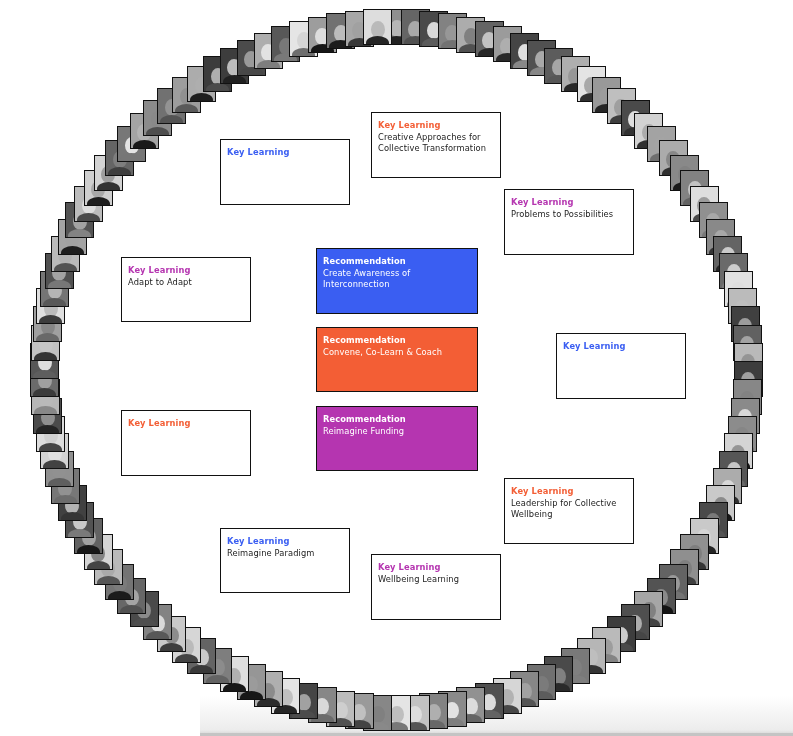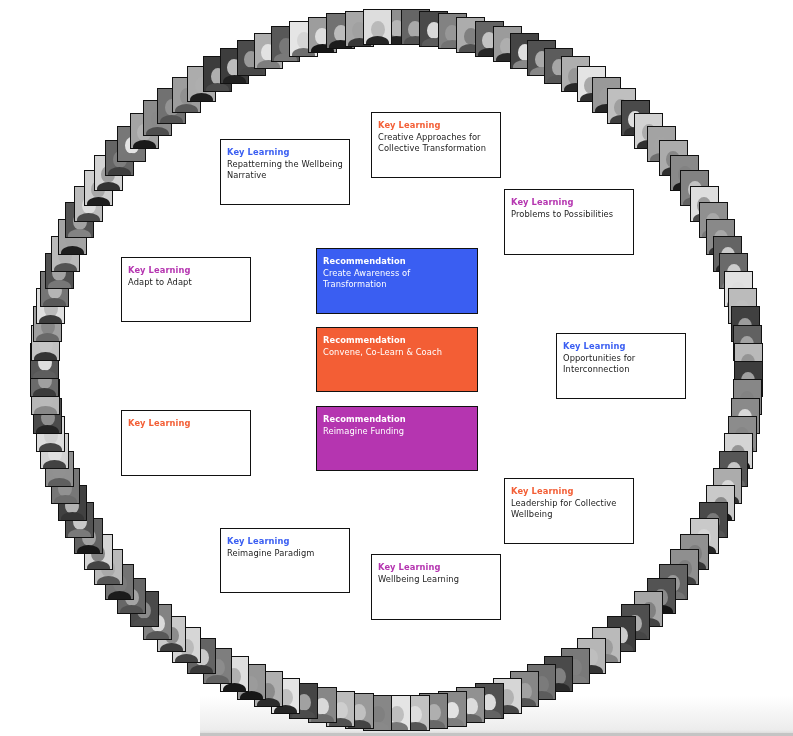--- a/index.html
+++ b/index.html
@@ -518,41 +518,39 @@
       <div class="shoulders" style="background: rgb(56, 56, 56);"></div>
     </div>
     <div class="photo" style="left: 363.266px; top: 9.48614px; background: rgb(221, 221, 221); z-index: 117;">
       <div class="face" style="background: rgb(186, 186, 186);"></div>
       <div class="shoulders" style="background: rgb(37, 37, 37);"></div>
     </div>
   </div>
 
 <div class="box" style="left:220px;top:139px;width:130px;height:66px;">
   <span class="label" style="color:#3a5ef2;">Key Learning</span>
-  <span class="title">Repatterning the Wellbeing Narrative</span>
 </div>
 
 <div class="box" style="left:371px;top:112px;width:130px;height:66px;">
   <span class="label" style="color:#f35e35;">Key Learning</span>
   <span class="title">Creative Approaches for Collective Transformation</span>
 </div>
 
 <div class="box" style="left:504px;top:189px;width:130px;height:66px;">
   <span class="label" style="color:#b535b0;">Key Learning</span>
   <span class="title">Problems to Possibilities</span>
 </div>
 
 <div class="box" style="left:121px;top:257px;width:130px;height:65px;">
   <span class="label" style="color:#b535b0;">Key Learning</span>
   <span class="title">Adapt to Adapt</span>
 </div>
 
 <div class="box" style="left:556px;top:333px;width:130px;height:66px;">
   <span class="label" style="color:#3a5ef2;">Key Learning</span>
-  <span class="title">Opportunities for Interconnection</span>
 </div>
 
 <div class="box" style="left:121px;top:410px;width:130px;height:66px;">
   <span class="label" style="color:#f35e35;">Key Learning</span>
 </div>
 
 <div class="box" style="left:504px;top:478px;width:130px;height:66px;">
   <span class="label" style="color:#f35e35;">Key Learning</span>
   <span class="title">Leadership for Collective Wellbeing</span>
 </div>
@@ -562,21 +560,21 @@
   <span class="title">Reimagine Paradigm</span>
 </div>
 
 <div class="box" style="left:371px;top:554px;width:130px;height:66px;">
   <span class="label" style="color:#b535b0;">Key Learning</span>
   <span class="title">Wellbeing Learning</span>
 </div>
 
 <div class="box rec" style="left:316px;top:248px;width:162px;height:66px;background:#3a5ef2;">
   <span class="label">Recommendation</span>
-  <span class="title">Create Awareness of Transformation</span>
+  <span class="title">Create Awareness of Interconnection</span>
 </div>
 
 <div class="box rec" style="left:316px;top:327px;width:162px;height:65px;background:#f35e35;">
   <span class="label">Recommendation</span>
   <span class="title">Convene, Co-Learn &amp; Coach</span>
 </div>
 
 <div class="box rec" style="left:316px;top:406px;width:162px;height:65px;background:#b535b0;">
   <span class="label">Recommendation</span>
   <span class="title">Reimagine Funding</span>

